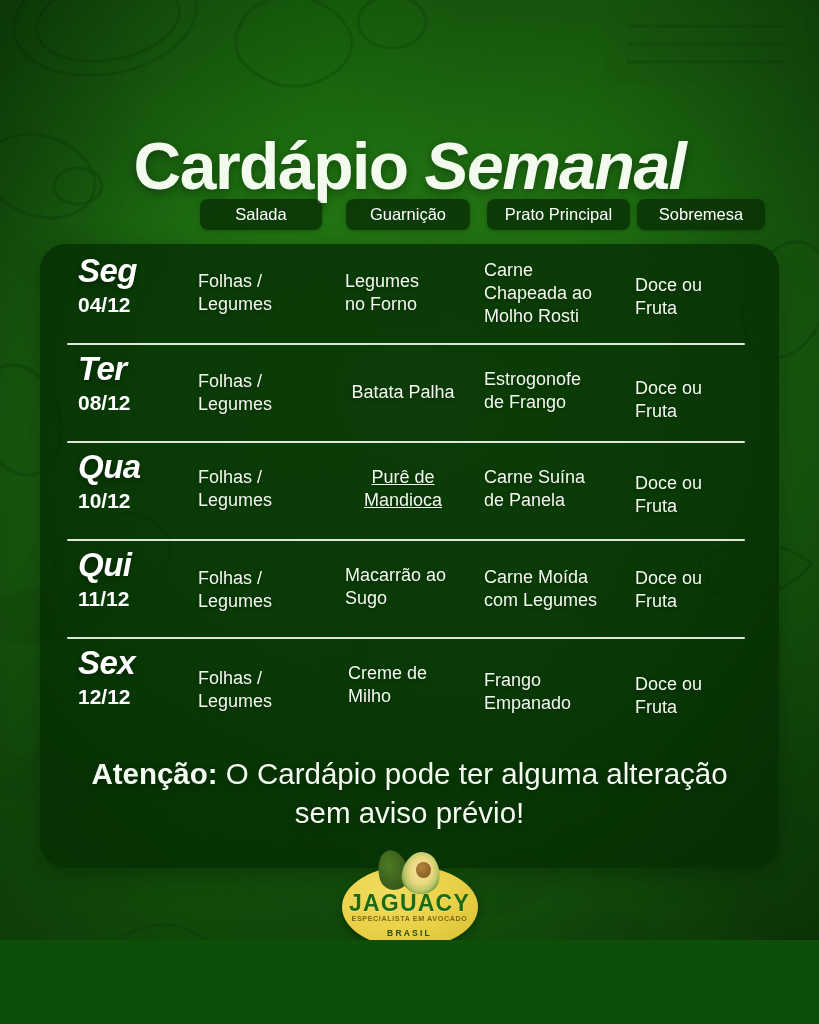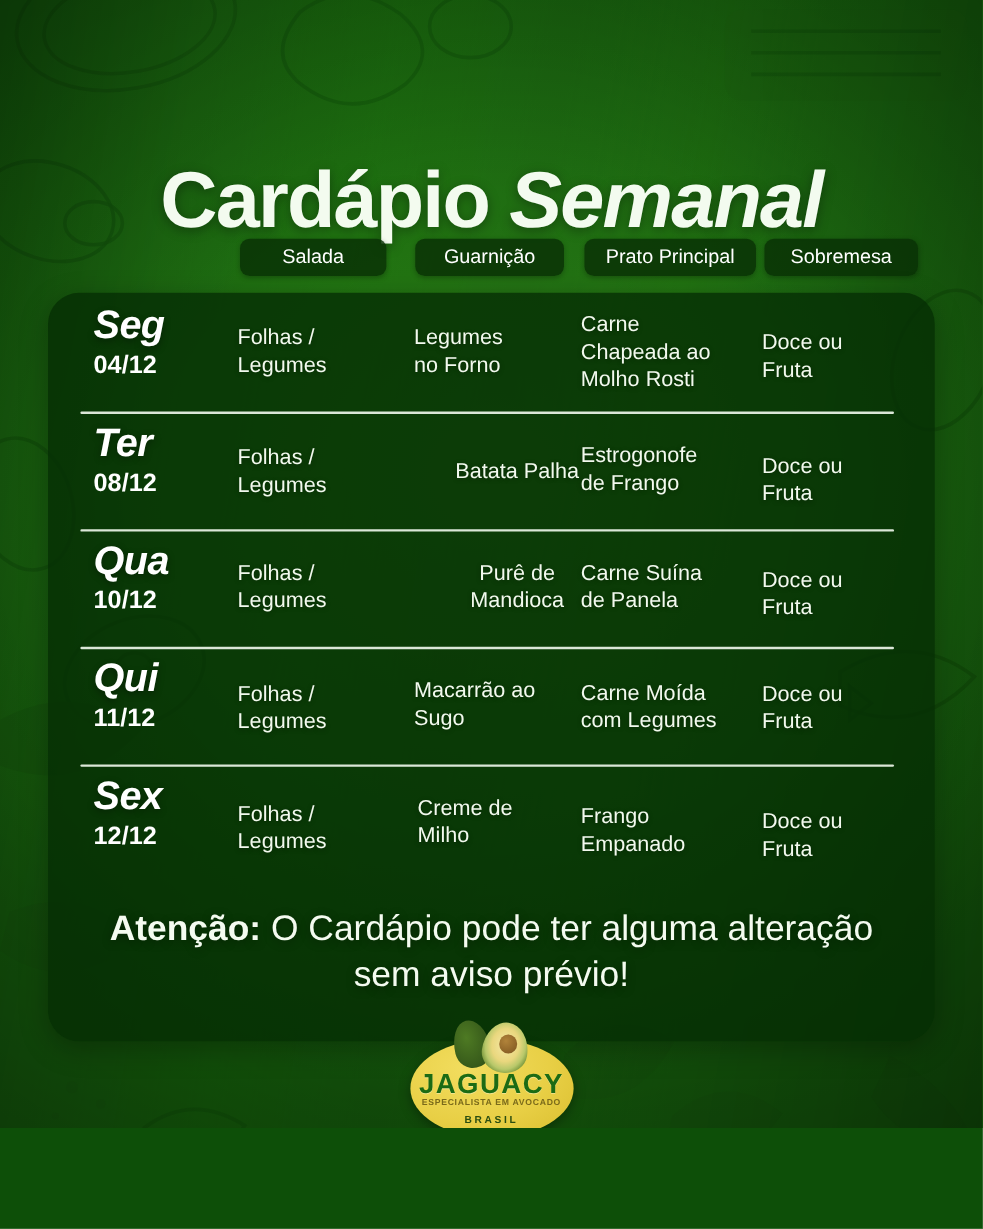--- a/index.html
+++ b/index.html
@@ -147,37 +147,37 @@
 
   .cell {
     position: absolute;
     color: #f2f9ee;
     font-size: 18px;
     line-height: 1.28;
     font-weight: 400;
     text-shadow: 0 1px 4px rgba(0,0,0,.3);
   }
   .cell.c0 { left: 158px; width: 135px; }
-  .cell.c1 { left: 316px; width: 150px; text-align: center; }
+  .cell.c1 { left: 288px; width: 150px; text-align: center; }
   .cell.c2 { left: 444px; width: 160px; }
   .cell.c3 { left: 595px; width: 130px; }
 
   
   .row.r0 .cell.c0 { top: 22px; }
   .row.r0 .cell.c1 { top: 22px; }
   .row.r0 .cell.c2 { top: 11px; }
   .row.r0 .cell.c3 { top: 26px; }
 
   .row.r1 .cell.c0 { top: 24px; }
   .row.r1 .cell.c1 { top: 35px; }
   .row.r1 .cell.c2 { top: 22px; }
   .row.r1 .cell.c3 { top: 31px; }
 
   .row.r2 .cell.c0 { top: 22px; }
-  .row.r2 .cell.c1 { top: 22px; }
+  .row.r2 .cell.c1 { top: 22px; text-decoration: underline; }
   .row.r2 .cell.c2 { top: 22px; }
   .row.r2 .cell.c3 { top: 28px; }
 
   .row.r3 .cell.c0 { top: 25px; }
   .row.r3 .cell.c1 { top: 22px; }
   .row.r3 .cell.c2 { top: 24px; }
   .row.r3 .cell.c3 { top: 25px; }
 
   .row.r4 .cell.c0 { top: 27px; }
   .row.r4 .cell.c1 { top: 22px; text-align: left; }

